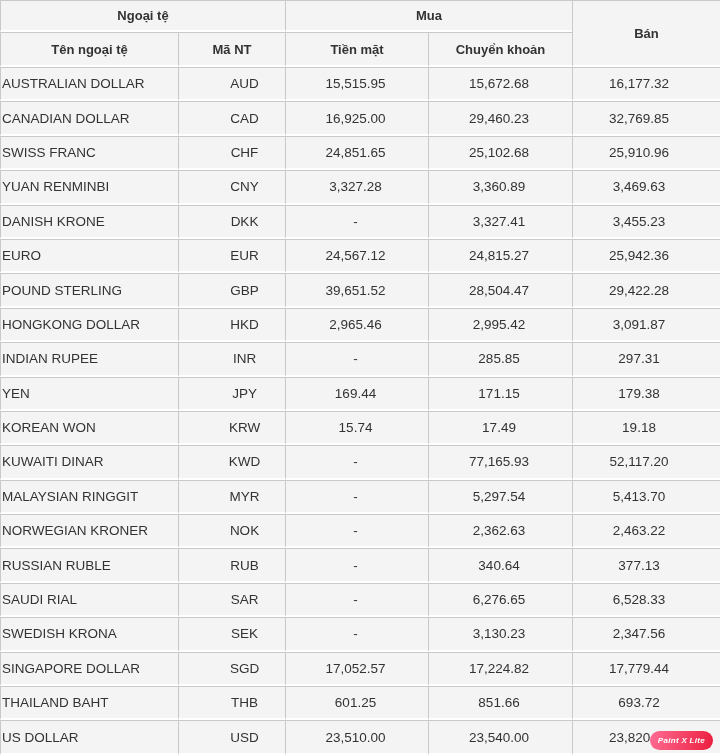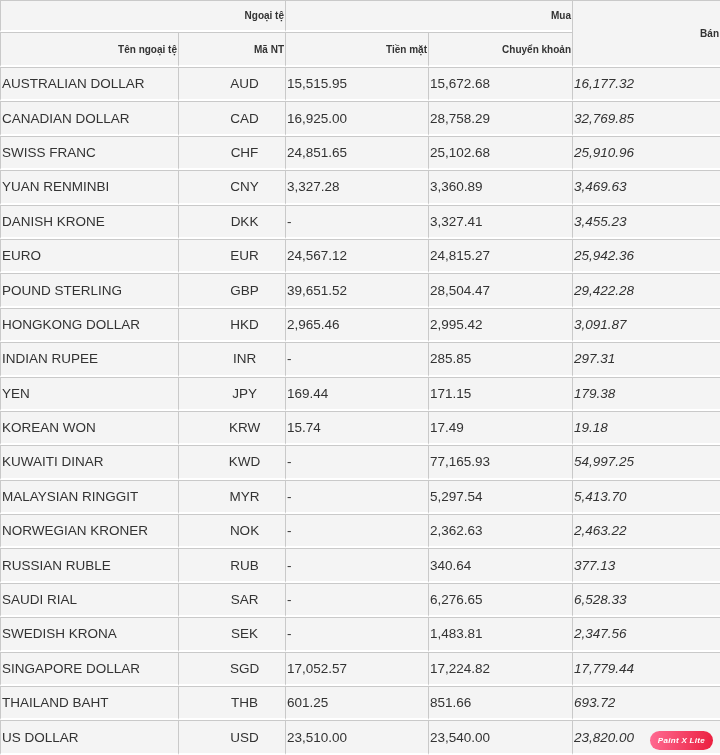--- a/index.html
+++ b/index.html
@@ -21,30 +21,30 @@
     border-top: 1px solid #c9c9c9;
     border-left: 1px solid #c9c9c9;
     border-bottom: 2px solid #ffffff;
     color: #333333;
     vertical-align: middle;
     overflow: hidden;
     white-space: nowrap;
   }
   .fx th {
     font-weight: bold;
-    font-size: 10px;
-    text-align: right;
+    font-size: 13px;
+    text-align: center;
   }
   .fx th.group { height: 32px; }
   .fx th.sub   { height: 35px; }
   .fx td { font-size: 13.5px; height: 34.4px; }
   .fx td.name { text-align: left;  }
   .fx td.code { text-align: center; padding-left: 26px; }
-  .fx td.num  { text-align: left; padding-right: 4px; }
-  .fx td.sell { padding-right: 16px; font-style: italic; }
+  .fx td.num  { text-align: center; padding-right: 4px; }
+  .fx td.sell { padding-right: 16px; }
   .watermark {
     position: absolute;
     right: 7px; bottom: 5px;
     padding: 5px 8px 5px 8px;
     border-radius: 11px;
     color: #ffffff;
     font-size: 8px;
     font-weight: bold;
     letter-spacing: 0.3px;
     font-style: italic;
@@ -79,21 +79,21 @@
     <td class="name">AUSTRALIAN DOLLAR</td>
     <td class="code">AUD</td>
     <td class="num">15,515.95</td>
     <td class="num">15,672.68</td>
     <td class="num sell">16,177.32</td>
   </tr>
       <tr>
     <td class="name">CANADIAN DOLLAR</td>
     <td class="code">CAD</td>
     <td class="num">16,925.00</td>
-    <td class="num">28,758.29</td>
+    <td class="num">29,460.23</td>
     <td class="num sell">32,769.85</td>
   </tr>
       <tr>
     <td class="name">SWISS FRANC</td>
     <td class="code">CHF</td>
     <td class="num">24,851.65</td>
     <td class="num">25,102.68</td>
     <td class="num sell">25,910.96</td>
   </tr>
       <tr>
@@ -150,21 +150,21 @@
     <td class="code">KRW</td>
     <td class="num">15.74</td>
     <td class="num">17.49</td>
     <td class="num sell">19.18</td>
   </tr>
       <tr>
     <td class="name">KUWAITI DINAR</td>
     <td class="code">KWD</td>
     <td class="num">-</td>
     <td class="num">77,165.93</td>
-    <td class="num sell">54,997.25</td>
+    <td class="num sell">52,117.20</td>
   </tr>
       <tr>
     <td class="name">MALAYSIAN RINGGIT</td>
     <td class="code">MYR</td>
     <td class="num">-</td>
     <td class="num">5,297.54</td>
     <td class="num sell">5,413.70</td>
   </tr>
       <tr>
     <td class="name">NORWEGIAN KRONER</td>
@@ -184,21 +184,21 @@
     <td class="name">SAUDI RIAL</td>
     <td class="code">SAR</td>
     <td class="num">-</td>
     <td class="num">6,276.65</td>
     <td class="num sell">6,528.33</td>
   </tr>
       <tr>
     <td class="name">SWEDISH KRONA</td>
     <td class="code">SEK</td>
     <td class="num">-</td>
-    <td class="num">1,483.81</td>
+    <td class="num">3,130.23</td>
     <td class="num sell">2,347.56</td>
   </tr>
       <tr>
     <td class="name">SINGAPORE DOLLAR</td>
     <td class="code">SGD</td>
     <td class="num">17,052.57</td>
     <td class="num">17,224.82</td>
     <td class="num sell">17,779.44</td>
   </tr>
       <tr>

